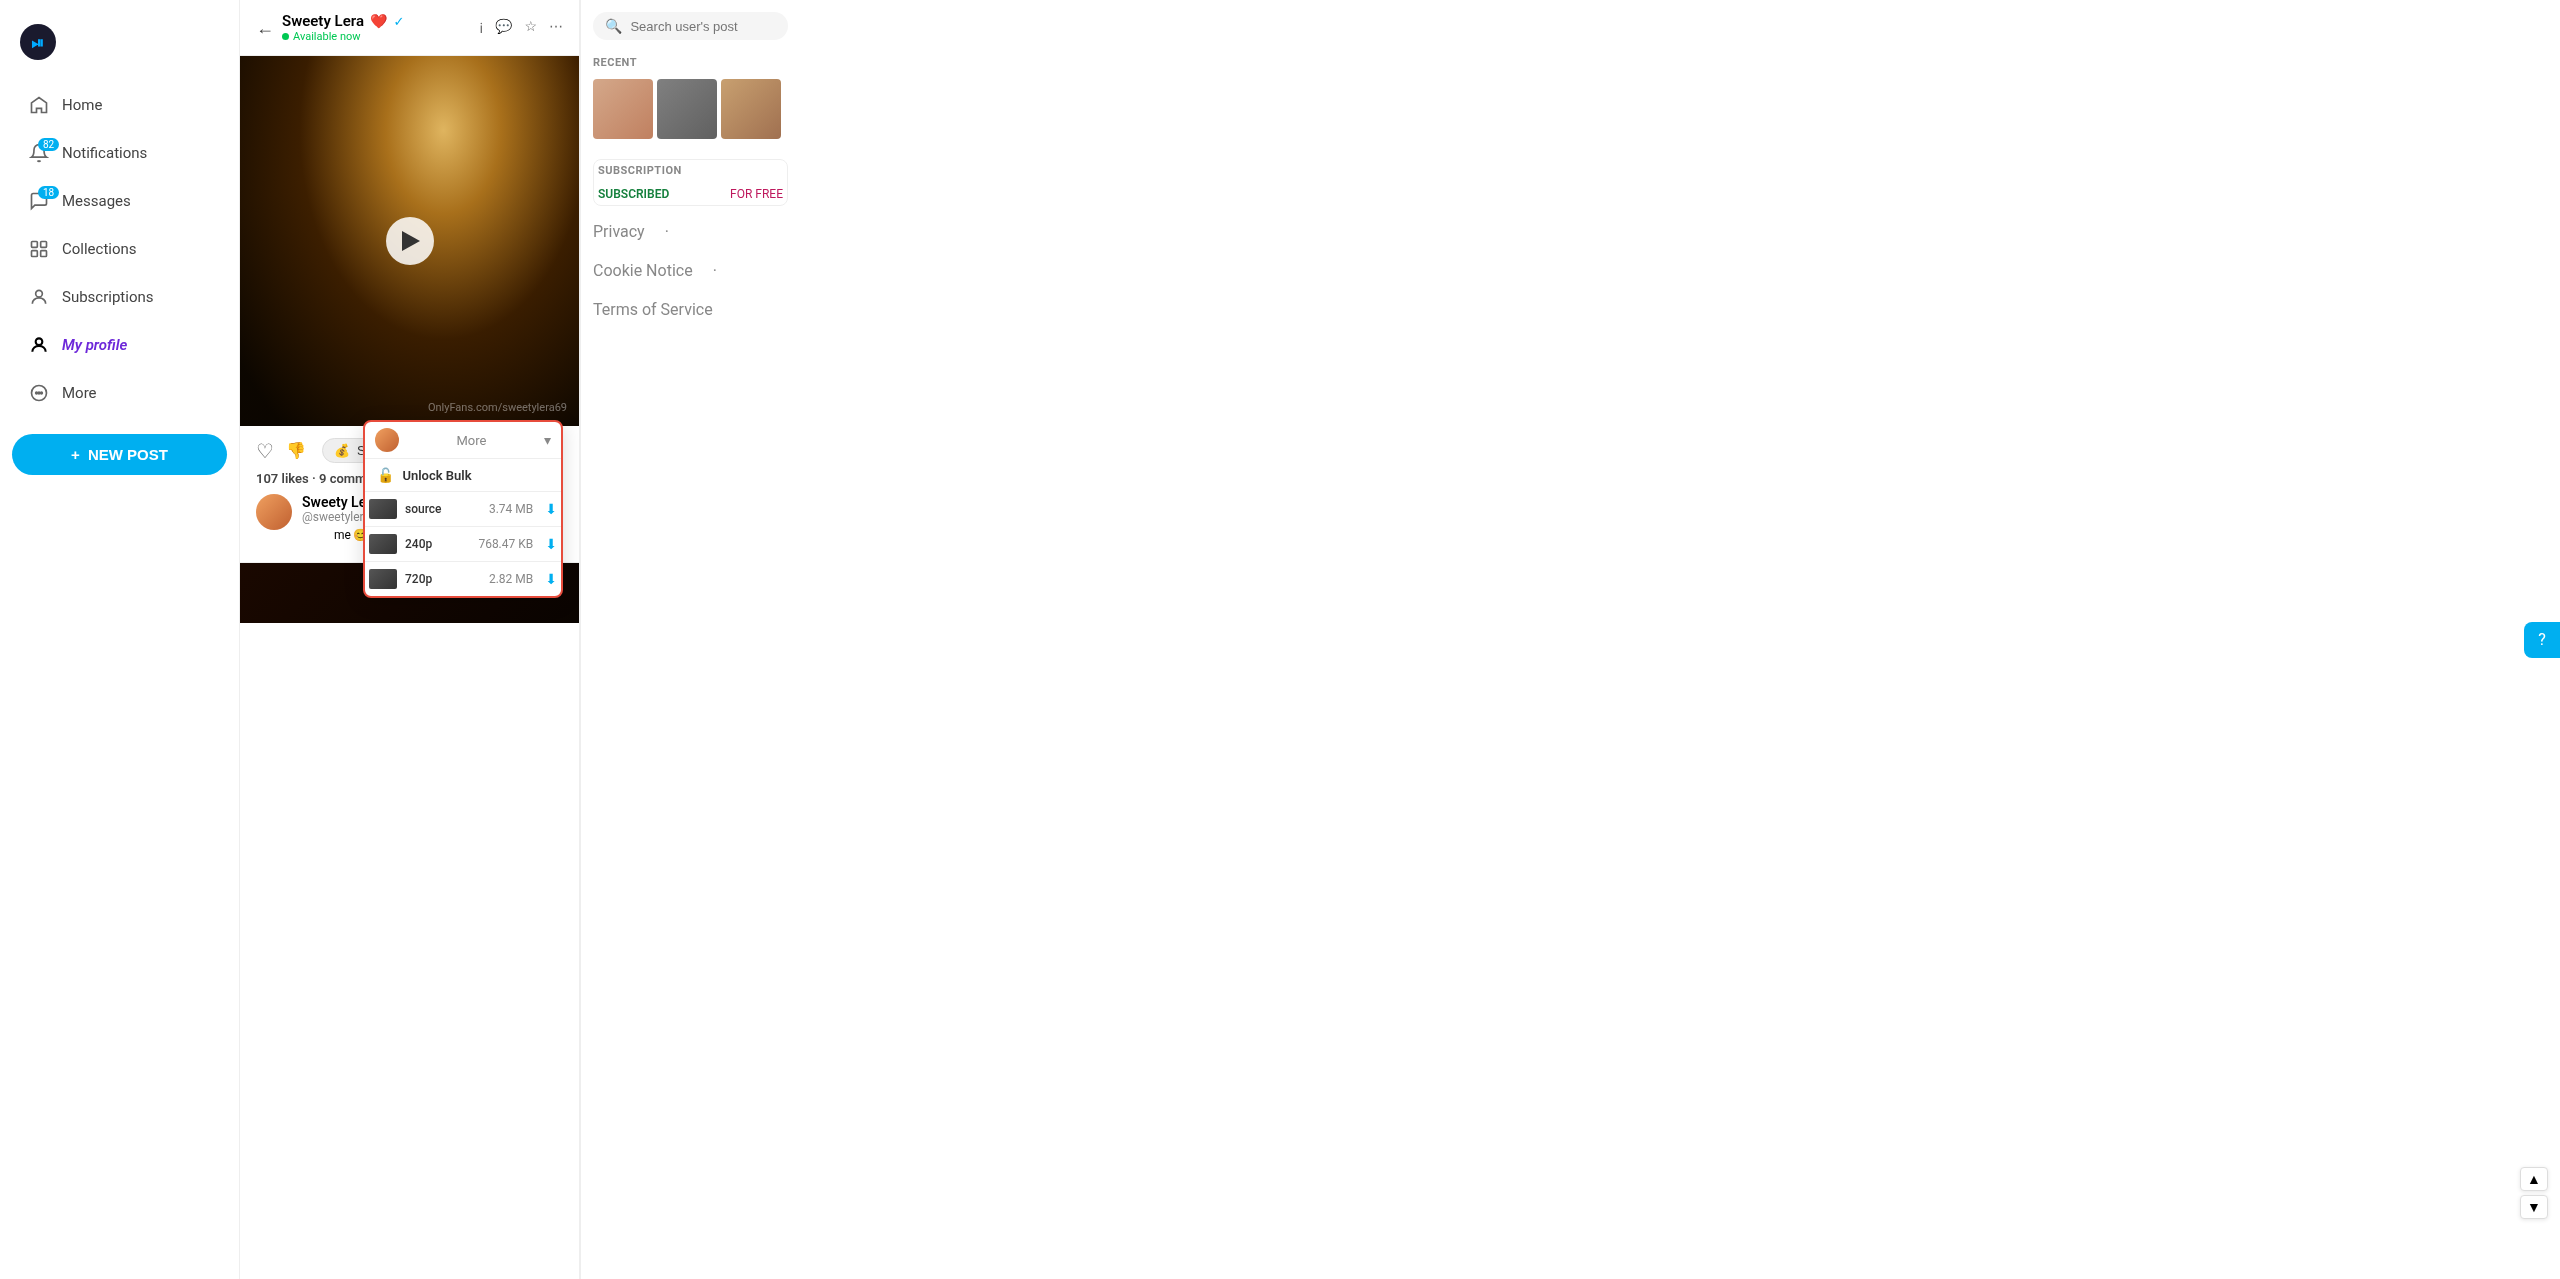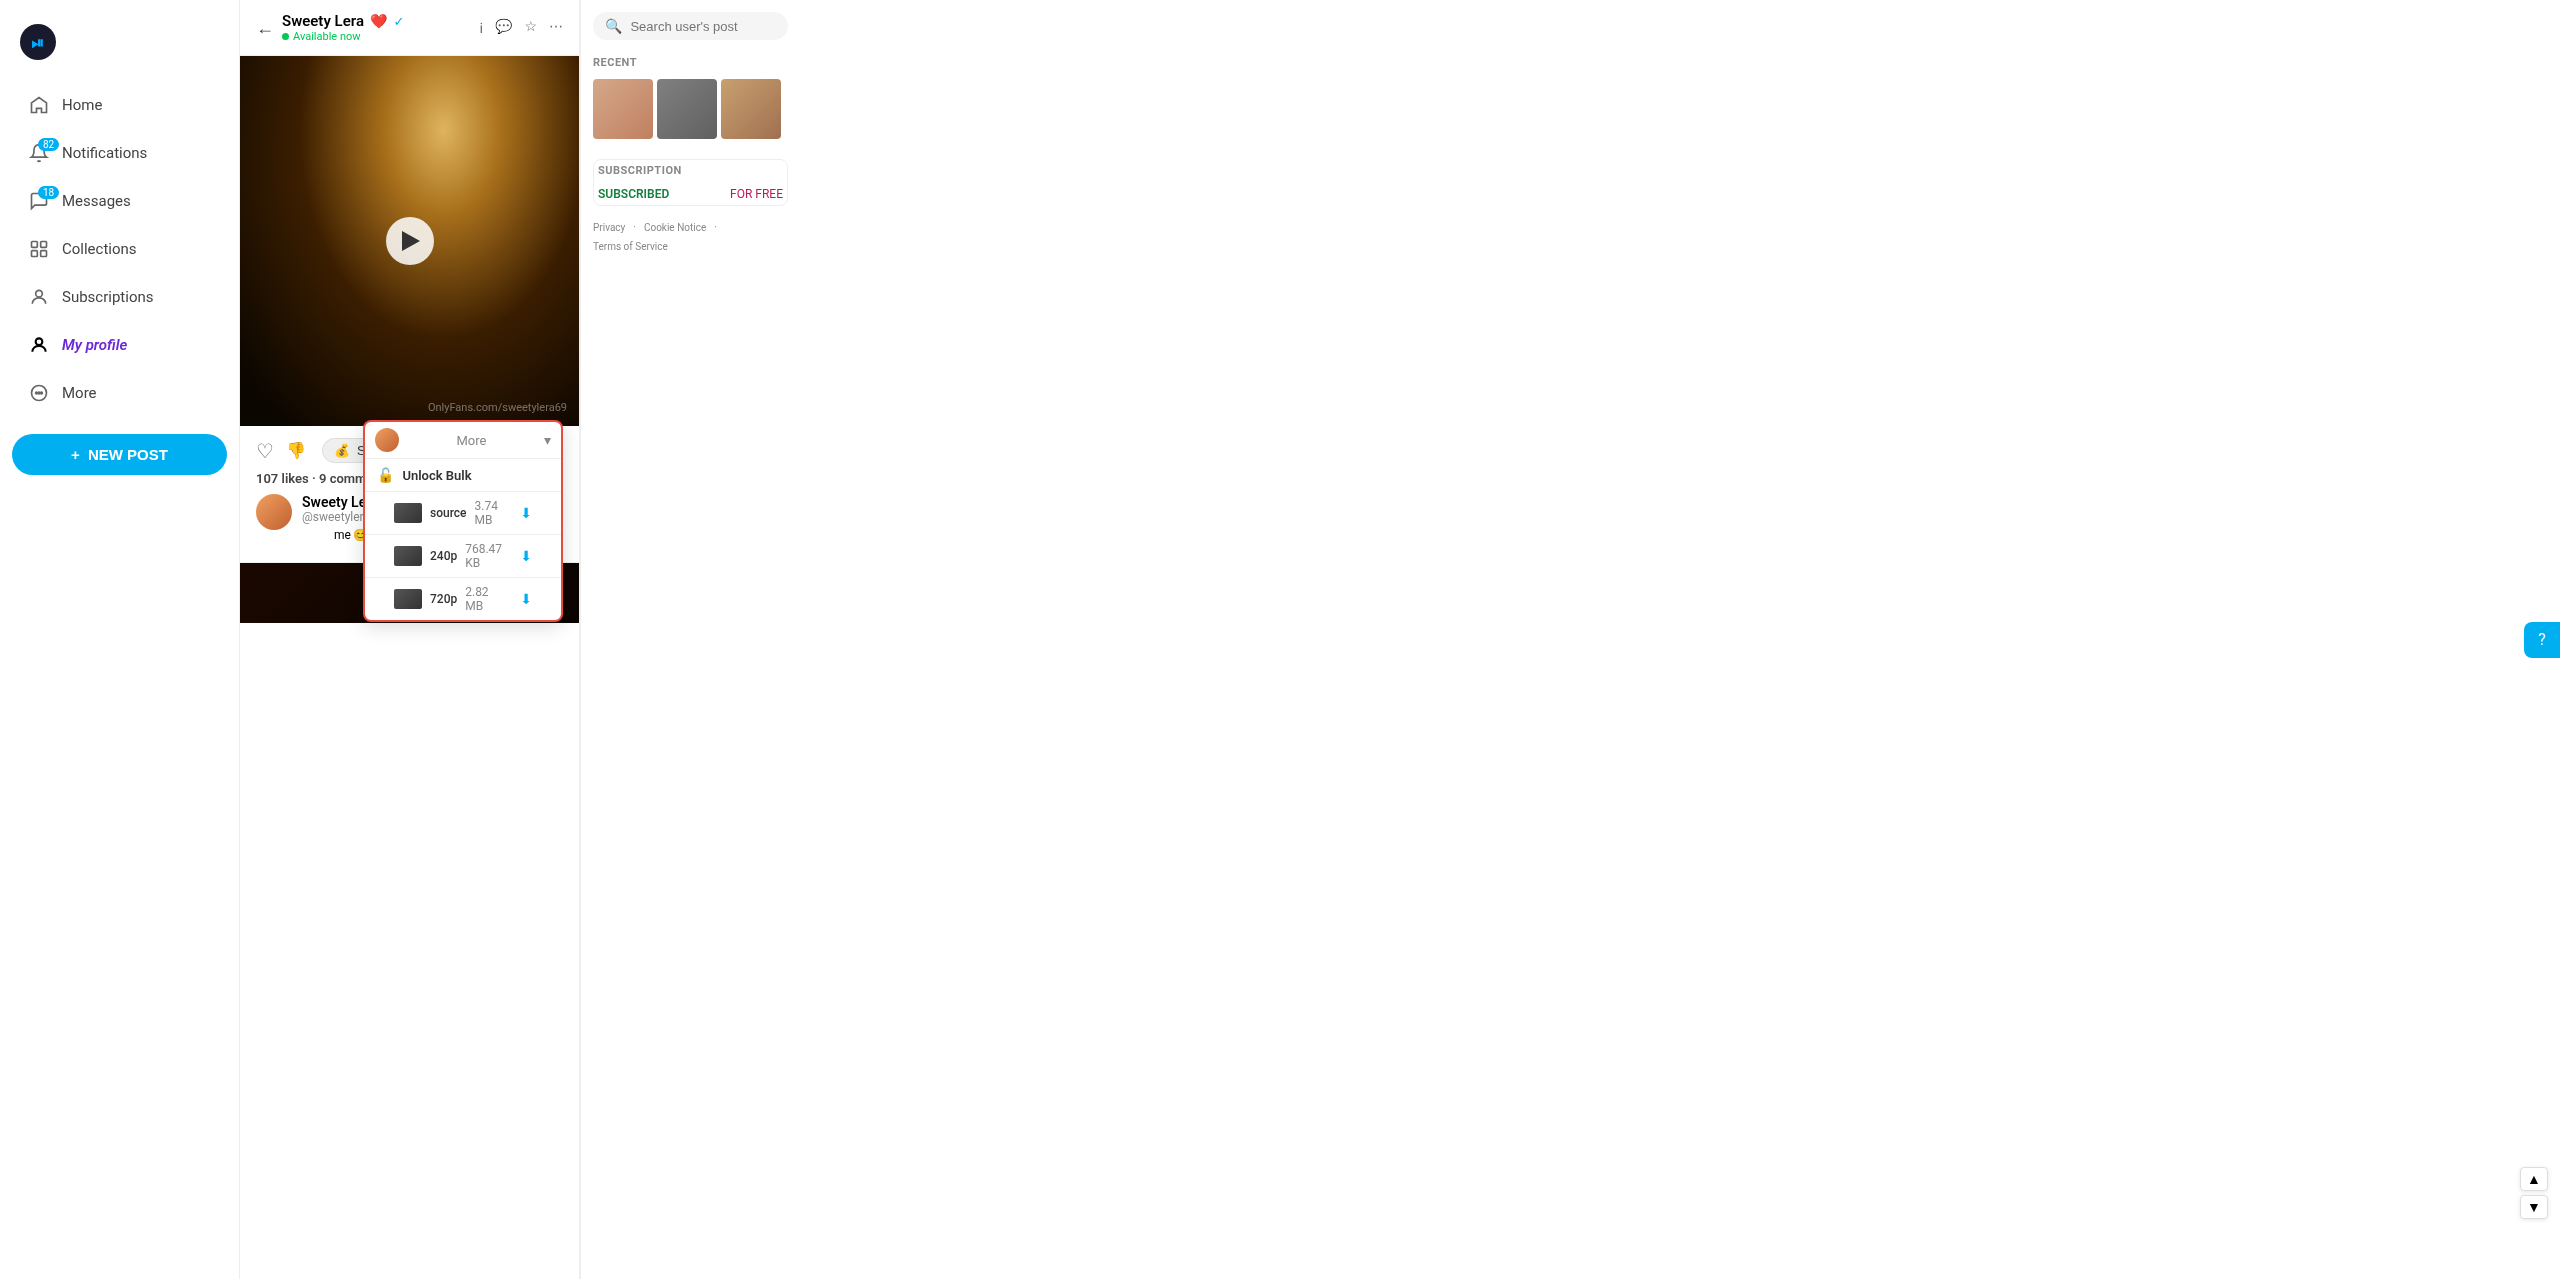--- a/index.html
+++ b/index.html
@@ -52,21 +52,21 @@
     .post-text { font-size: 12px; margin-top: 4px; margin-left: 32px; }
 
     
     .dropdown-menu { position: absolute; right: 0; top: 0; background: #fff; border: 2px solid #e74c3c; border-radius: 8px; box-shadow: 0 4px 20px rgba(0,0,0,0.15); z-index: 100; width: 200px; overflow: hidden; }
     .dropdown-header { display: flex; align-items: center; justify-content: space-between; padding: 6px 10px; border-bottom: 1px solid #eee; }
     .dropdown-avatar { width: 24px; height: 24px; border-radius: 50%; background: linear-gradient(135deg, #f0a060, #c06030); }
     .dropdown-more { color: #888; font-size: 13px; cursor: pointer; }
     .dropdown-item-header { padding: 8px 12px; font-weight: 600; font-size: 13px; color: #333; display: flex; align-items: center; gap: 8px; }
     .lock-icon { color: #888; font-size: 14px; }
     .dropdown-divider { border: none; border-top: 1px solid #eee; margin: 0; }
-    .dropdown-resolution { display: flex; align-items: center; gap: 8px; padding: 7px 29px; font-size: 12px; color: #333; }
+    .dropdown-resolution { display: flex; align-items: center; gap: 8px; padding: 7px 4px; font-size: 12px; color: #333; }
     .res-thumb { width: 28px; height: 20px; background: #888; border-radius: 2px; flex-shrink: 0; overflow: hidden; }
     .res-thumb-inner { width: 100%; height: 100%; background: linear-gradient(135deg, #555, #333); }
     .res-label { flex: 1; font-weight: 500; }
     .res-size { color: #888; margin-right: 4px; }
     .download-btn { color: #00aff0; cursor: pointer; font-size: 14px; }
 
     
     .right-panel { width: 220px; min-width: 220px; padding: 12px 12px; overflow-y: auto; border-left: 1px solid #eee; }
     .search-bar { display: flex; align-items: center; background: #f5f5f5; border-radius: 20px; padding: 6px 12px; gap: 8px; margin-bottom: 16px; }
     .search-bar input { border: none; background: transparent; outline: none; font-size: 13px; flex: 1; }
@@ -75,21 +75,21 @@
     .recent-grid { display: flex; gap: 4px; margin-bottom: 20px; }
     .recent-thumb { width: 60px; height: 60px; border-radius: 4px; overflow: hidden; background: #ccc; flex-shrink: 0; }
     .recent-thumb-1 { background: linear-gradient(135deg, #d4a88a, #c08060); }
     .recent-thumb-2 { background: linear-gradient(135deg, #808080, #606060); }
     .recent-thumb-3 { background: linear-gradient(135deg, #c8a070, #a07050); }
     .subscription-section { border: 1px solid #eee; border-radius: 8px; padding: 4px; margin-bottom: 16px; }
     .sub-title { font-size: 11px; font-weight: 700; color: #888; letter-spacing: 0.5px; margin-bottom: 10px; text-transform: uppercase; }
     .sub-status { display: flex; justify-content: space-between; align-items: center; }
     .sub-status .subscribed { color: #15803d; font-size: 12px; font-weight: 600; }
     .sub-status .for-free { color: #be185d; font-size: 12px; }
-    .footer-links { font-size: 10px; color: #888; display: flex; gap: 8px; flex-wrap: wrap; align-items: center; }
+    .footer-links { font-size: 16px; color: #888; display: flex; gap: 20px; flex-wrap: wrap; align-items: center; }
     .footer-links a { color: #888; text-decoration: none; }
     .dot { color: #888; }
 
     
     .support-fab { position: fixed; right: 0; bottom: 50%; transform: translateY(50%); background: #00aff0; color: #fff; width: 36px; height: 36px; border-radius: 8px 0 0 8px; display: flex; align-items: center; justify-content: center; cursor: pointer; font-size: 16px; }
 
     
     svg { display: block; }
 
     .video-figure { position: relative; }

